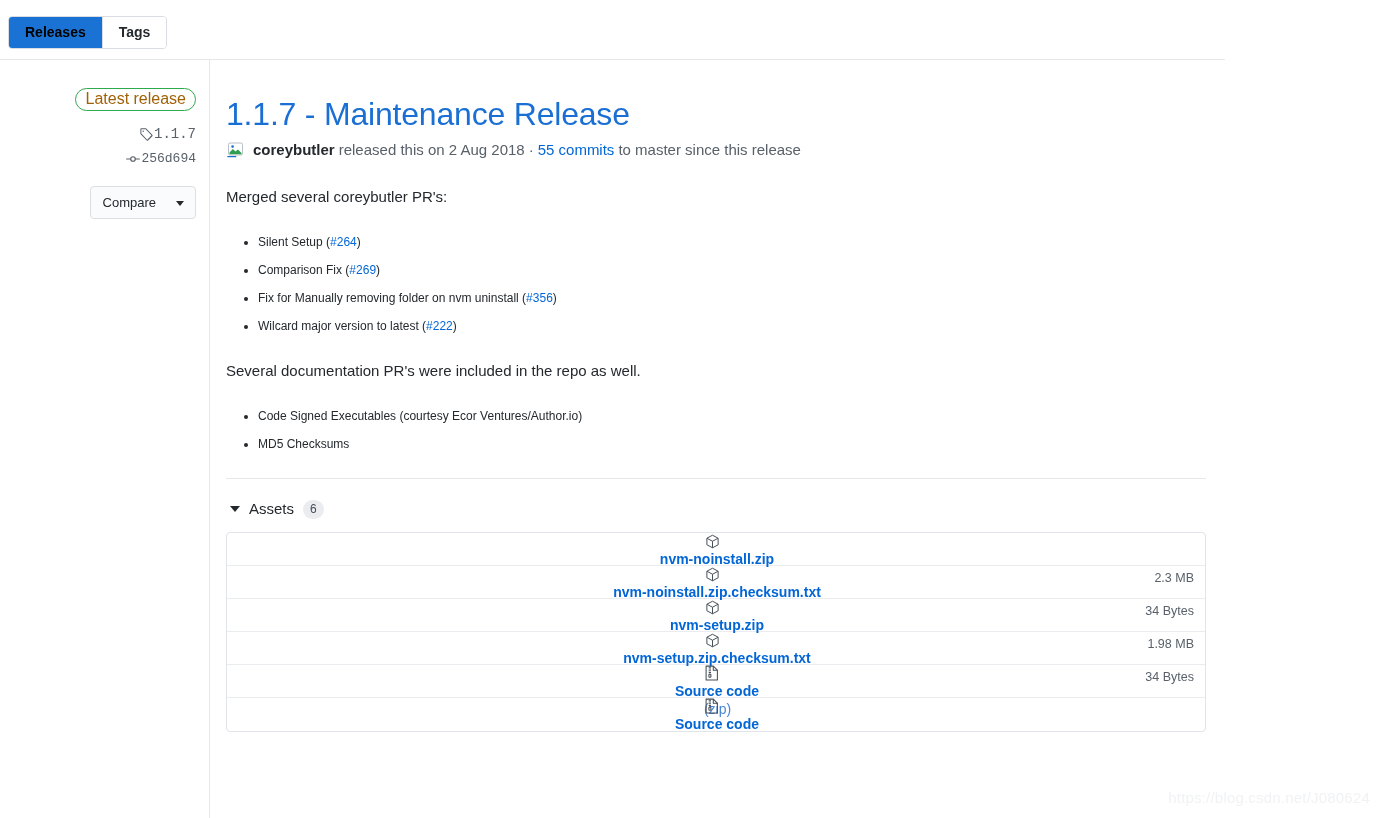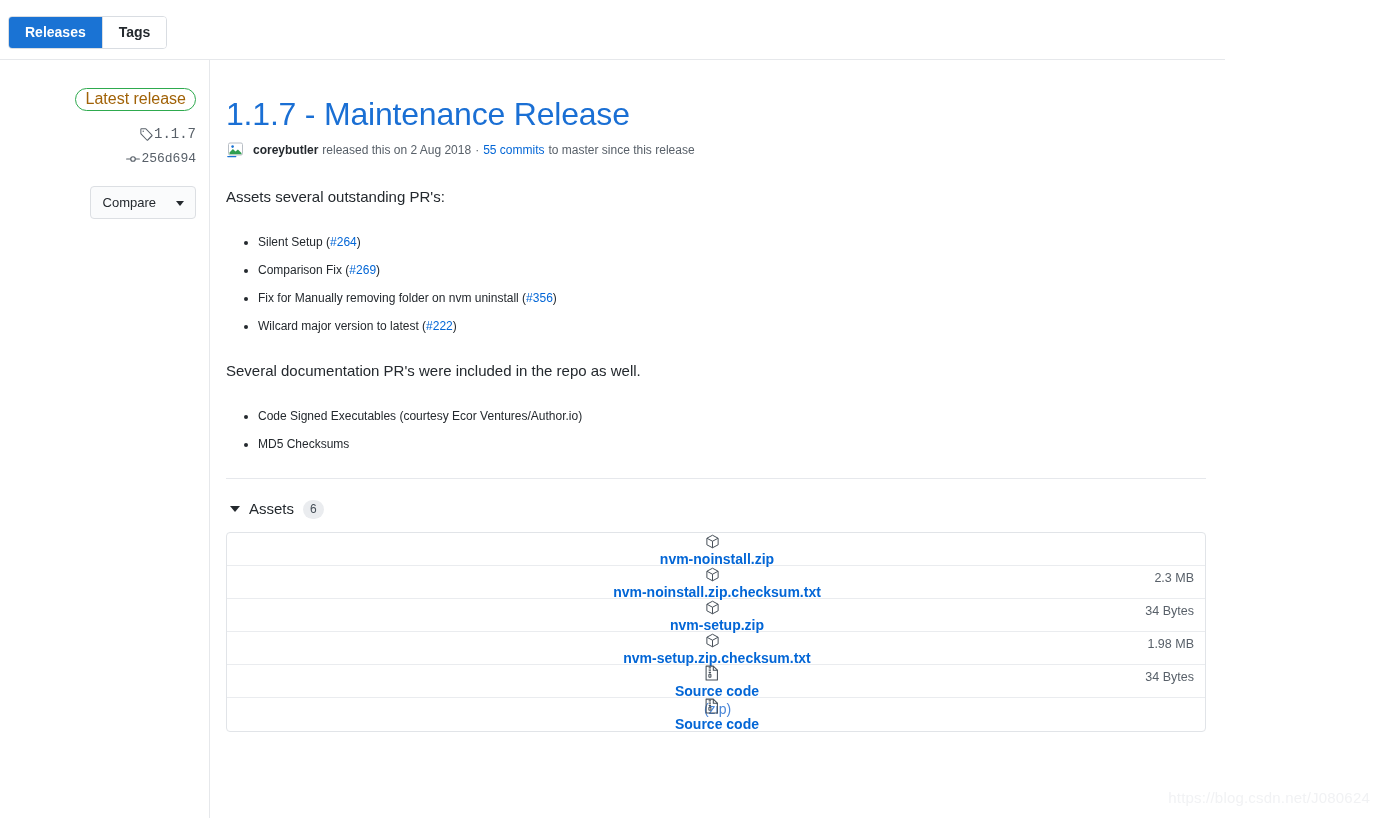--- a/index.html
+++ b/index.html
@@ -39,21 +39,21 @@
     background: #ffffff;
     border: none;
     border-right: 1px solid #d9dde2;
     cursor: pointer;
     font-family: "Liberation Sans", sans-serif;
     white-space: nowrap;
   }
   .seg-btn:last-child { border-right: none; }
   .seg-btn.active {
     background: #1a73d4;
-    color: #ffffff;
+    color: #000000;
   }
 
   
   .top-rule {
     position: absolute;
     left: 0;
     top: 59px;
     width: 1225px;
     height: 1px;
     background: #e6e8eb;
@@ -141,21 +141,21 @@
     line-height: 40px;
     font-weight: 400;
     color: #1a6fd4;
     margin: 0 0 6px 0;
     letter-spacing: -0.2px;
     cursor: pointer;
   }
   .byline {
     display: flex;
     align-items: center;
-    font-size: 12px;
+    font-size: 15px;
     line-height: 20px;
     color: #586069;
     margin-bottom: 26px;
   }
   .avatar {
     width: 20px;
     height: 20px;
     margin-right: 7px;
     flex: none;
     display: inline-block;
@@ -334,21 +334,21 @@
         <path d="M1.8 16.6h8" stroke="#1a73d4" stroke-width="1.3" stroke-linecap="round"></path>
       </svg>
     </span>
     <b>coreybutler</b>
     <span>released this on 2 Aug 2018</span>
     <span class="sep">·</span>
     <span class="lnk">55 commits</span>
     <span style="margin-left:4px">to master since this release</span>
   </div>
 
-  <p class="body-p">Assets several outstanding PR's:</p>
+  <p class="body-p">Merged several coreybutler PR's:</p>
 
   <ul class="body-ul">
     <li>
       <span>Silent Setup (</span><span class="pr-link">#264</span><span>)</span>
     </li>
     <li>
       <span>Comparison Fix (</span><span class="pr-link">#269</span><span>)</span>
     </li>
     <li>
       <span>Fix for Manually removing folder on nvm uninstall (</span><span class="pr-link">#356</span><span>)</span>

